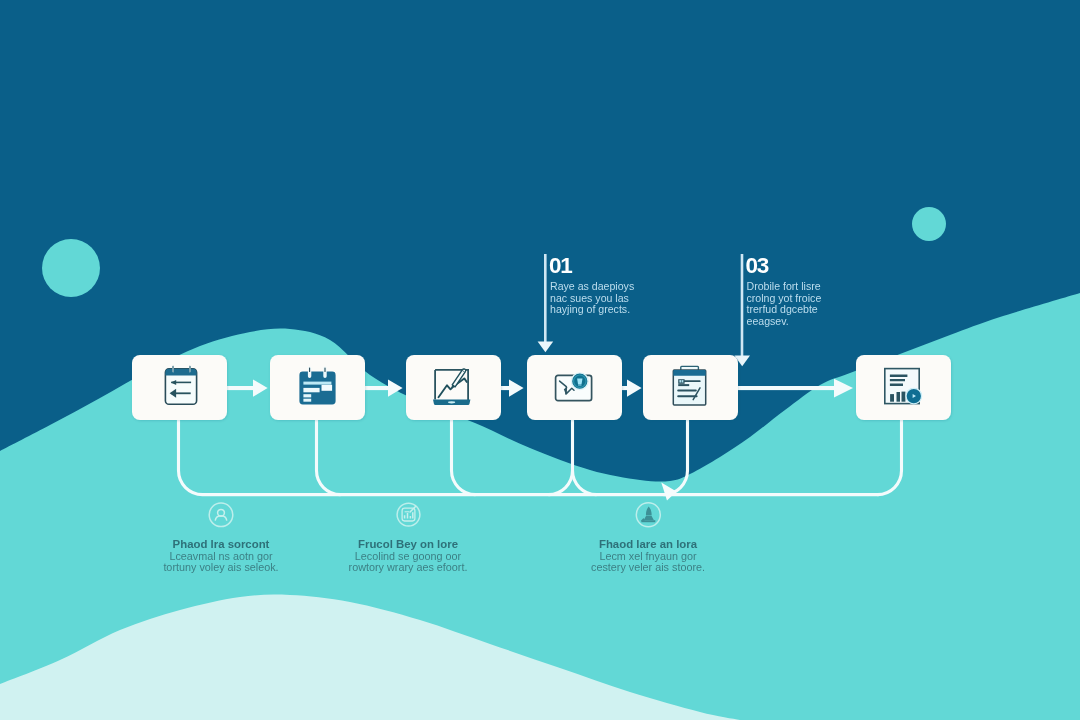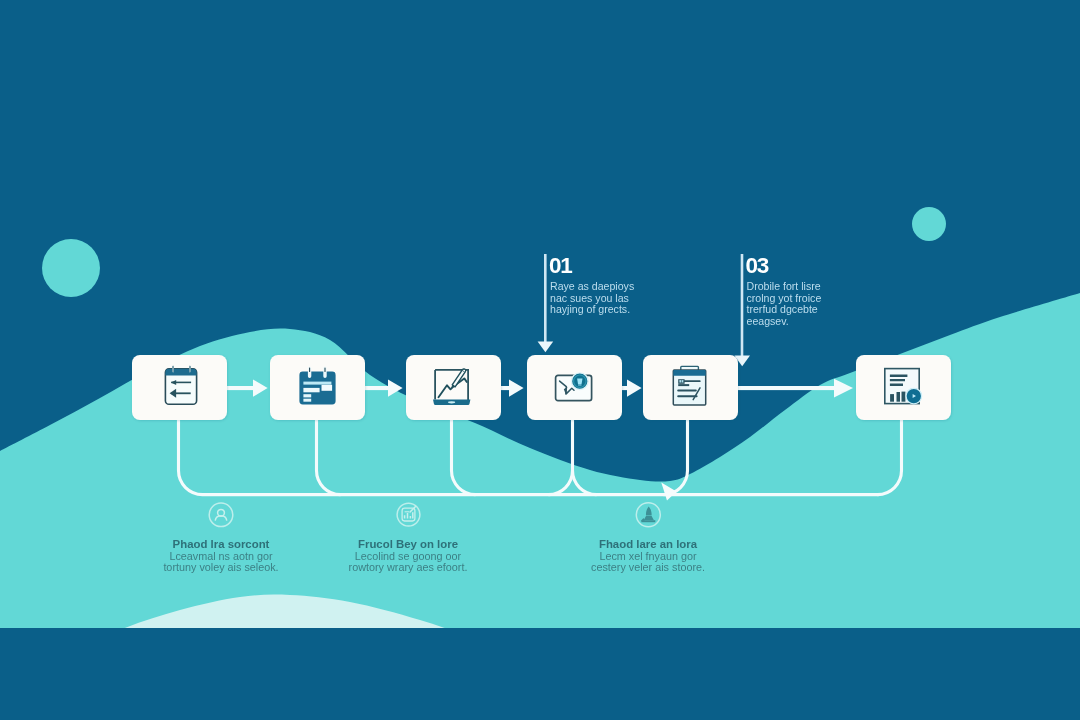--- a/index.html
+++ b/index.html
@@ -1,19 +1,19 @@
 <!DOCTYPE html>
 <html><head>
 <meta charset="utf-8">
 <title>Process Flow Infographic</title>
 <style>
   html,body{margin:0;padding:0;}
   body{width:1080px;height:720px;overflow:hidden;background:#0A5F89;
        font-family:"Liberation Sans",sans-serif;}
-  #stage{position:relative;width:1080px;height:628px;overflow:hidden;}
+  #stage{position:relative;width:1080px;height:720px;overflow:hidden;}
   svg.layer{position:absolute;left:0;top:0;width:1080px;height:720px;}
   .callout-num{font-weight:700;font-size:22.5px;fill:#FFFFFF;letter-spacing:-1.3px;}
   .callout-body{font-size:10.6px;fill:#BCDDEE;}
   .step-title{font-size:11.4px;font-weight:700;fill:#2E7179;}
   .step-body{font-size:10.8px;fill:#3C8085;}
 </style>
 </head>
 <body>
 
 <div id="stage">

